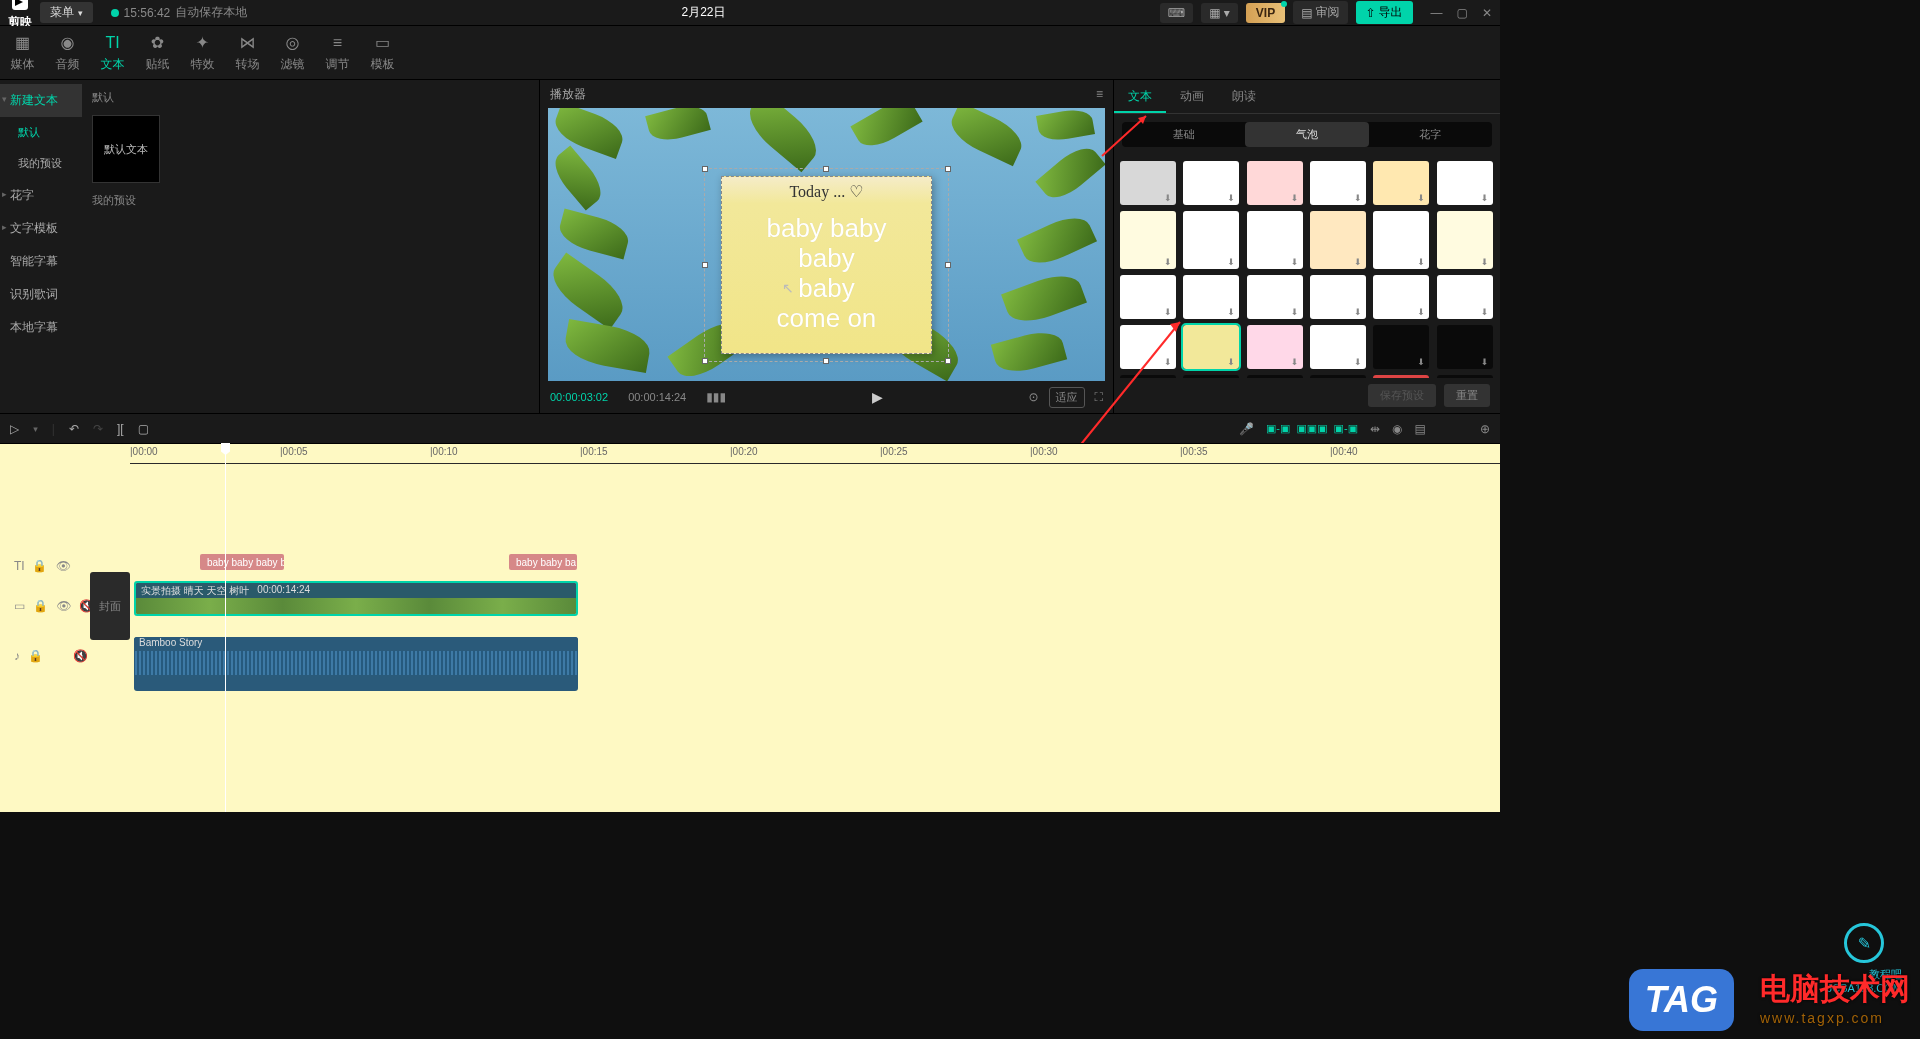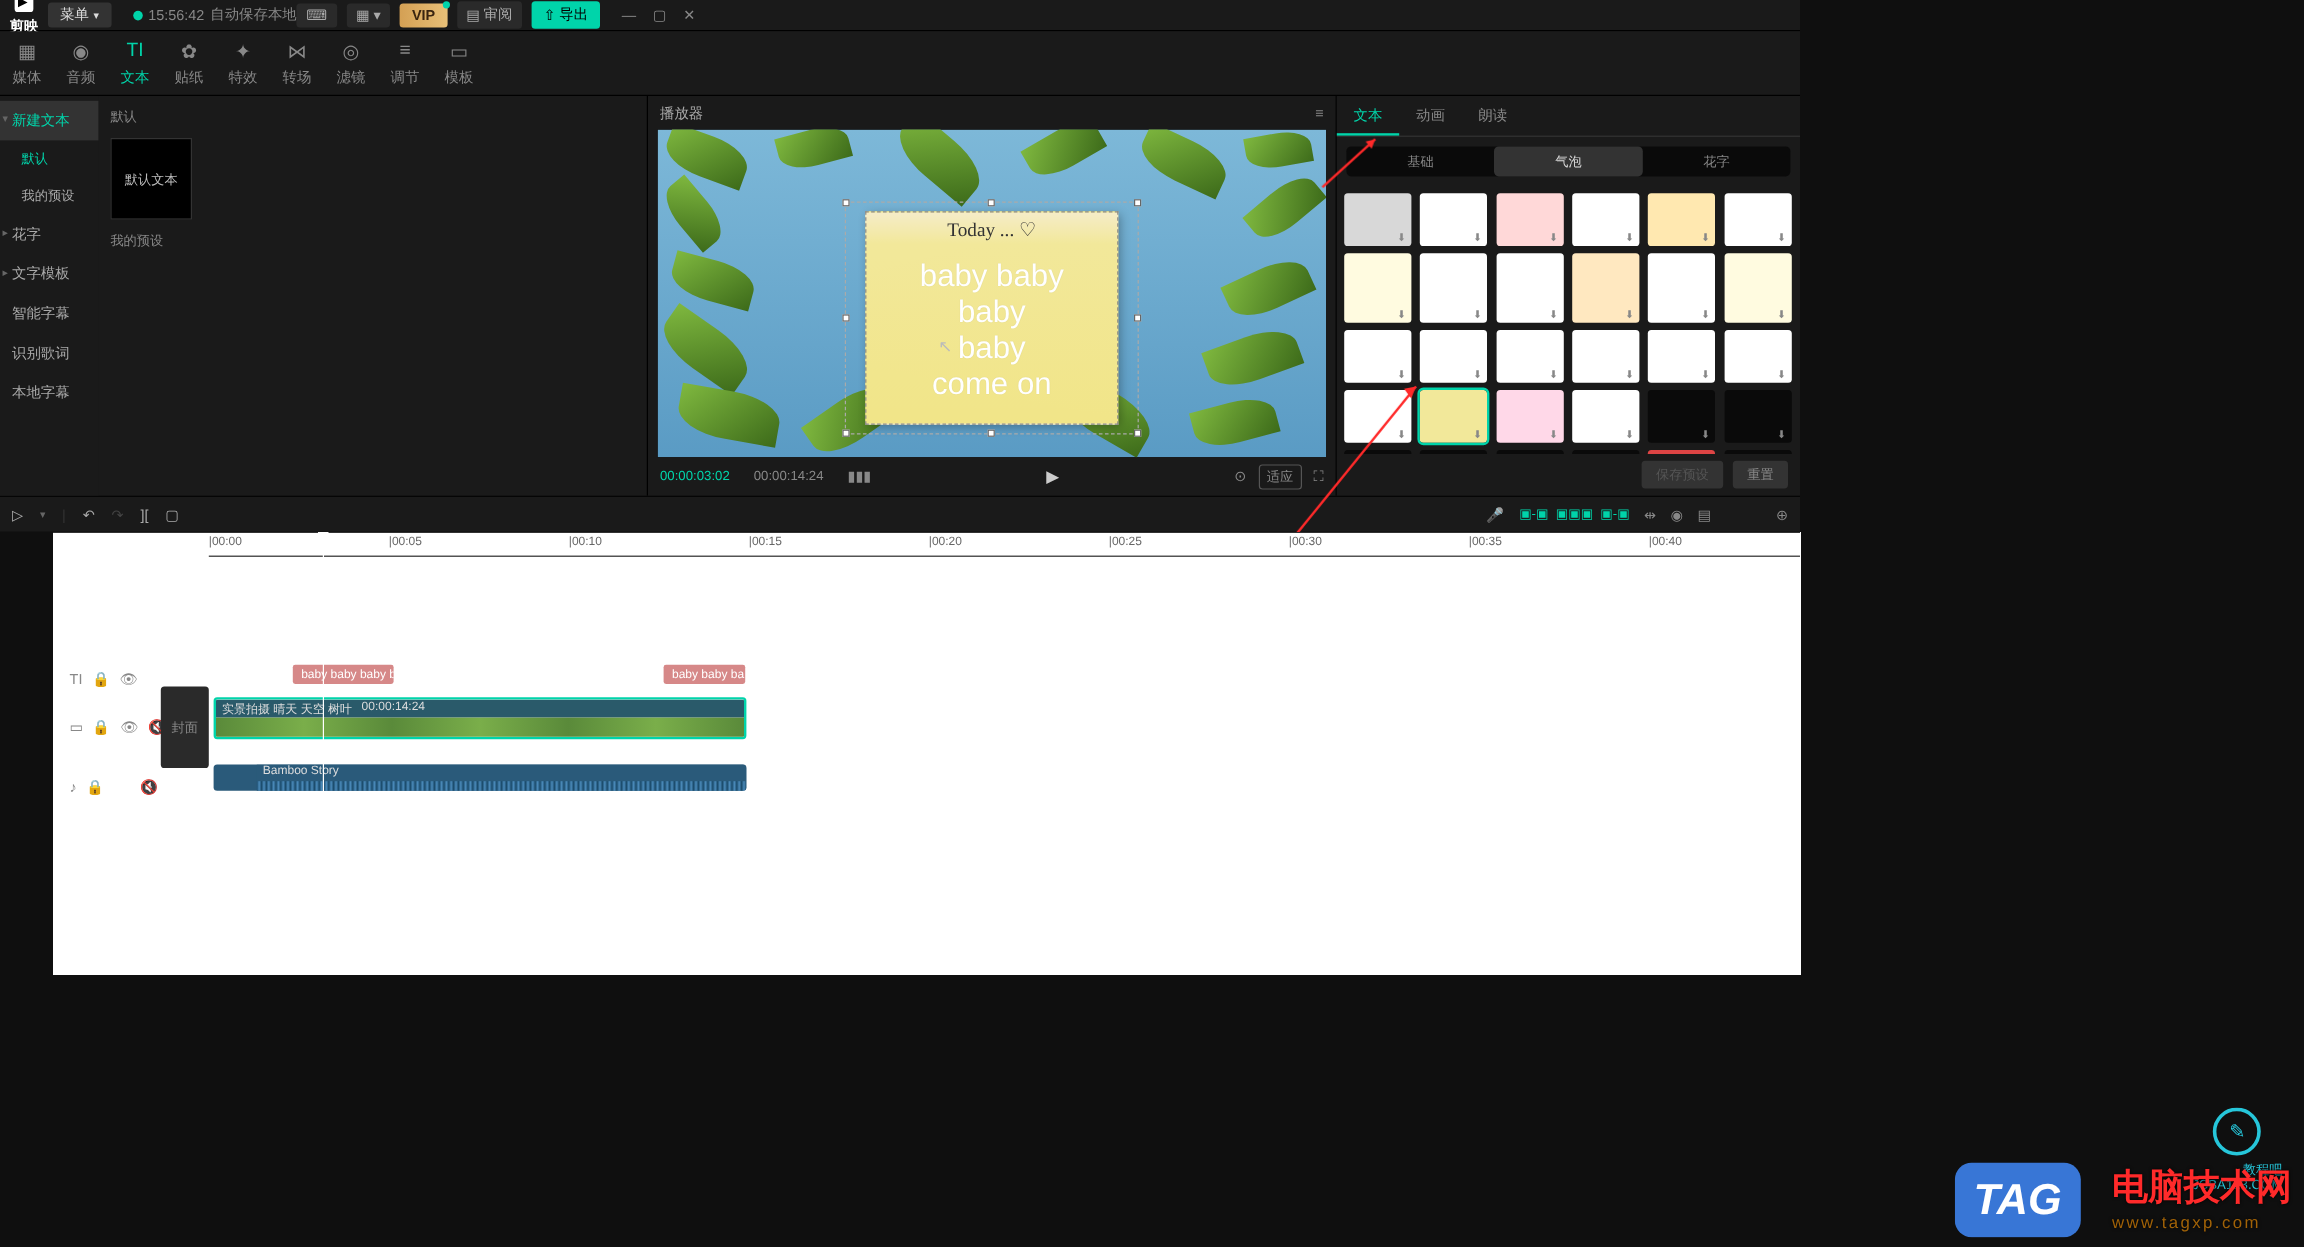--- a/index.html
+++ b/index.html
@@ -80,38 +80,38 @@
 .arrow-red { position: absolute; pointer-events: none; }
 
 
 .tl-toolbar { height: 30px; background: #1a1a1a; border-top: 1px solid #000; display: flex; align-items: center; padding: 0 10px; gap: 14px; }
 .tl-left { display: flex; gap: 14px; align-items: center; color: #aaa; }
 .tl-right { margin-left: auto; display: flex; gap: 12px; align-items: center; color: #888; }
 .tl-group { display: flex; gap: 6px; }
 .tl-gbtn { color: #00d4aa; font-size: 11px; }
 
 
-.timeline { flex: 1; background: #ffffff; height: 369px; position: relative; border-top: 1px solid #000; margin-left: 44px; }
+.timeline { flex: 1; background: #fef9c3; height: 369px; position: relative; border-top: 1px solid #000; }
 .tl-ruler { height: 20px; position: relative; border-bottom: 1px solid #2a2a2a; margin-left: 130px; }
 .ruler-tick { position: absolute; top: 2px; color: #666; font-size: 10px; }
 .playhead { position: absolute; top: 0; bottom: 0; width: 1px; background: #fff; z-index: 10; }
 .playhead::before { content: ''; position: absolute; top: -1px; left: -4px; width: 9px; height: 12px; background: #fff; clip-path: polygon(0 0, 100% 0, 100% 70%, 50% 100%, 0 70%); }
 .tl-tracks { position: relative; }
 .tl-track-row { display: flex; align-items: center; height: 40px; position: relative; }
 .tl-track-row.video { height: 56px; }
 .tl-track-row.audio { height: 44px; }
 .track-head { width: 90px; display: flex; align-items: center; gap: 8px; padding-left: 14px; color: #888; }
 .cover-btn { width: 40px; height: 68px; background: #2a2a2a; display: flex; align-items: center; justify-content: center; color: #888; font-size: 11px; border-radius: 3px; }
 .track-content { flex: 1; position: relative; height: 100%; }
 .text-clip { position: absolute; height: 16px; background: #d68888; border-radius: 2px; display: flex; align-items: center; padding: 0 4px; font-size: 10px; color: #fff; overflow: hidden; white-space: nowrap; }
 .text-clip .ticon { width: 10px; height: 10px; background: rgba(255,255,255,0.3); margin-right: 3px; border-radius: 2px; }
 .video-clip { position: absolute; height: 35px; top: 3px; left: 4px; border-radius: 3px; overflow: hidden; border: 2px solid #00d4aa; text-align: right; }
 .vc-header { height: 15px; background: #2a5a6a; color: #ddd; font-size: 10px; padding: 1px 5px; display: flex; gap: 8px; }
 .vc-thumbs { height: 33px; display: flex; background: linear-gradient(90deg, #5a8a3a, #7aae4a, #5a8a3a, #7aae4a, #5a8a3a, #7aae4a, #5a8a3a); }
-.audio-clip { position: absolute; height: 22px; top: 3px; left: 4px; background: #2a5a7a; border-radius: 3px; overflow: hidden; padding-left: 36px; }
+.audio-clip { position: absolute; height: 54px; top: 3px; left: 4px; background: #2a5a7a; border-radius: 3px; overflow: hidden; }
 .ac-header { height: 14px; background: #2a5a7a; color: #ddd; font-size: 10px; padding: 0 5px; }
 .ac-wave { height: 24px; background: repeating-linear-gradient(90deg, #1a4a6a 0px, #4a8aba 2px, #1a4a6a 4px); }
 
 
 .wm { position: fixed; bottom: 8px; right: 10px; display: flex; align-items: flex-start; gap: 26px; pointer-events: none; }
 .wm-tag { background: #3876d6; color: #fff; font-size: 36px; font-weight: 900; padding: 10px 16px; border-radius: 14px; font-style: italic; }
 .wm-text { color: #ff2a2a; font-size: 30px; font-weight: 900; text-shadow: 0 0 3px #000; }
 .wm-text .sub { color: #a16207; font-size: 14px; display: block; font-weight: normal; letter-spacing: 2px; }
 .wm-jcb { position: fixed; right: 18px; bottom: 45px; color: #26c6da; font-size: 11px; pointer-events: none; text-align: right; }
 .wm-jcb .ring { width: 40px; height: 40px; border: 3px solid #26c6da; border-radius: 50%; margin: 0 auto 4px; display: flex; align-items: center; justify-content: center; font-size: 16px; color: #26c6da; }
@@ -131,20 +131,21 @@
     <div class="menu-btn">
       <span>菜单</span>
       <span style="font-size:9px">▾</span>
     </div>
     <div class="autosave">
       <span class="dot"></span>
       <span>15:56:42</span>
       <span>自动保存本地</span>
     </div>
   </div>
+  <div class="title-center">2月22日</div>
   <div class="title-right">
     <span class="tr-btn">⌨</span>
     <span class="tr-btn">▦ ▾</span>
     <span class="tr-btn vip-btn">
         <span>VIP</span>
         <span class="vip-dot"></span>
       </span>
     <span class="tr-btn">▤ <span>审阅</span></span>
     <span class="tr-btn export-btn">⇧ <span>导出</span></span>
     <div class="win-ctrl">

